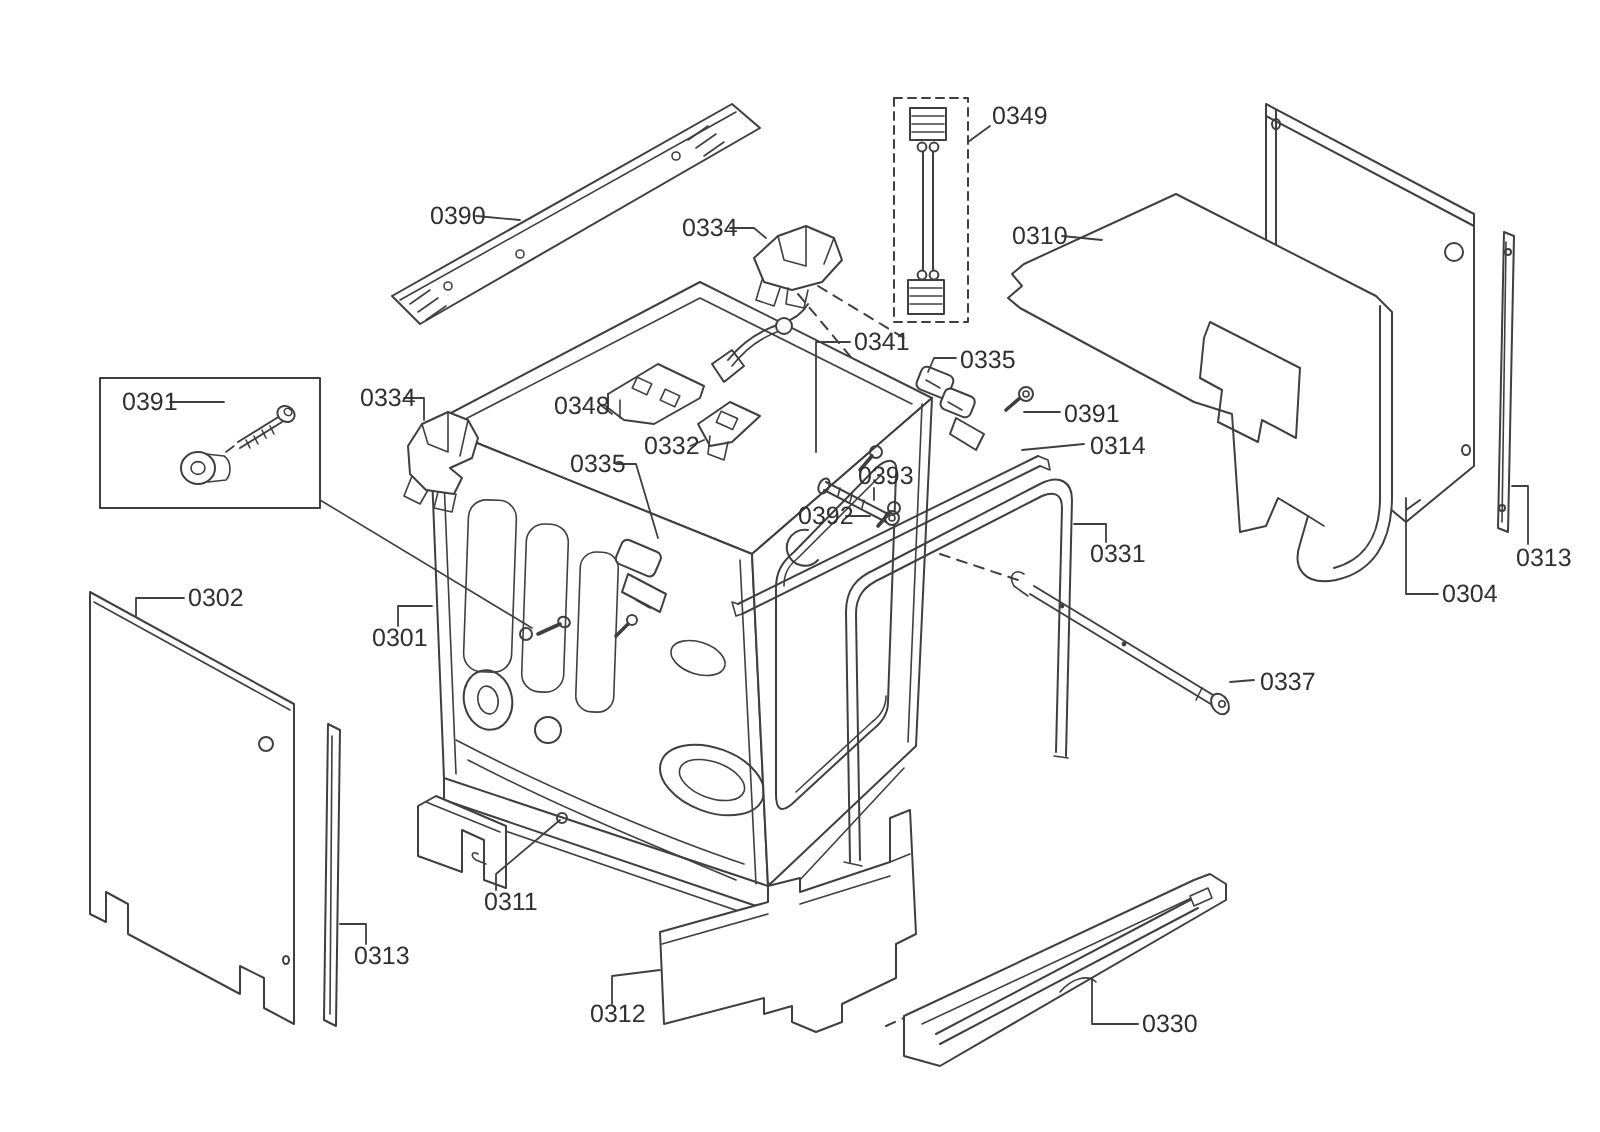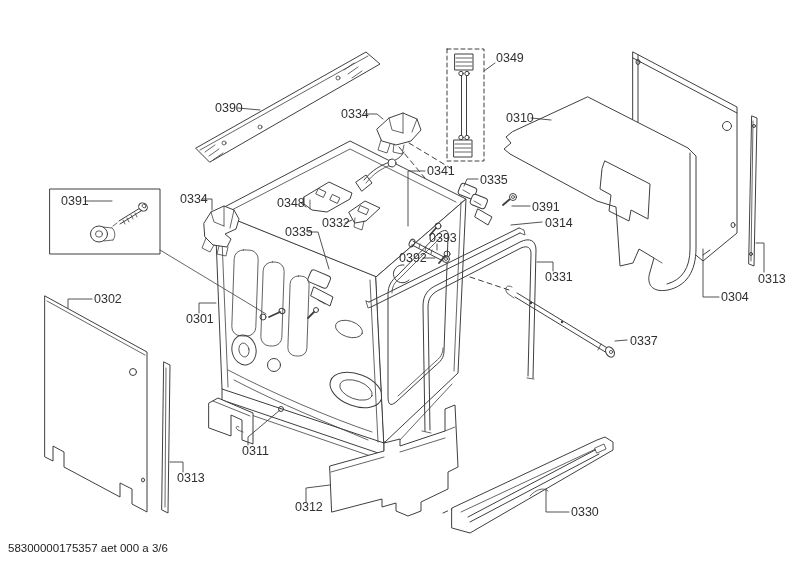--- a/index.html
+++ b/index.html
@@ -304,14 +304,13 @@
         <text x="277" y="207" data-name="part-label-0348">0348</text>
         <text x="322" y="227" data-name="part-label-0332">0332</text>
         <text x="285" y="236" data-name="part-label-0335">0335</text>
         <text x="242" y="455" data-name="part-label-0311">0311</text>
         <text x="295" y="511" data-name="part-label-0312">0312</text>
         <text x="571" y="516" data-name="part-label-0330">0330</text>
         <text x="177" y="482" data-name="part-label-0313">0313</text>
       </g>
   </svg>
 
-  <div class="footer" data-name="document-number">58300000175357 aet 000 a 3/6</div>
 </div>
 
 </body></html>

